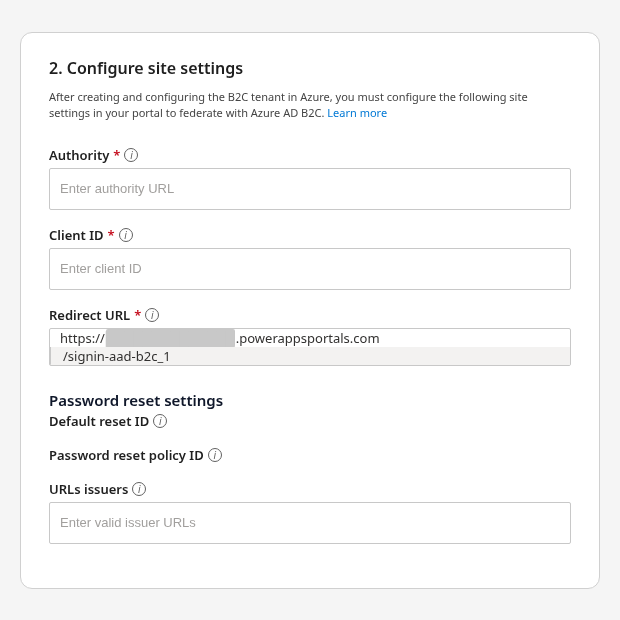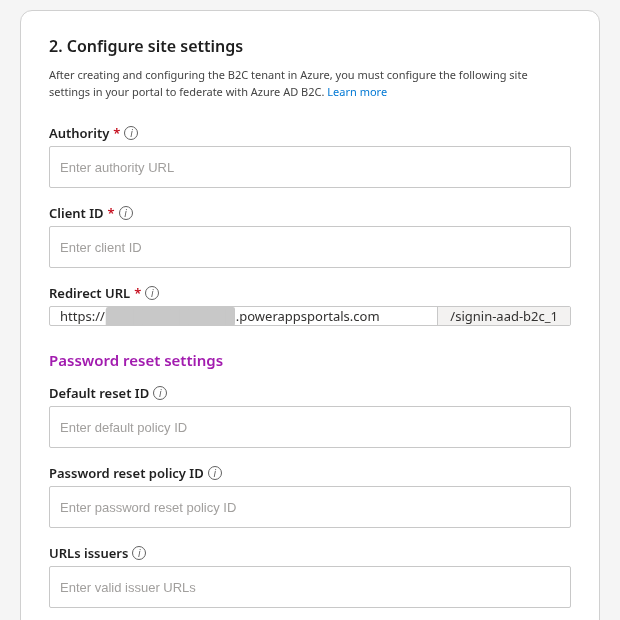--- a/index.html
+++ b/index.html
@@ -82,38 +82,39 @@
     }
     .field-input::placeholder {
       color: #a19f9d;
     }
     .redirect-url-wrapper {
       display: flex;
       border: 1px solid #c8c8c8;
       border-radius: 2px;
       overflow: hidden;
       background: #fff;
+      flex-direction: column;
     }
     .redirect-url-suffix {
       display: flex;
       align-items: center;
       padding: 0 12px;
       background: #f3f2f1;
       border-left: 1px solid #c8c8c8;
       font-size: 13px;
       color: #323130;
       white-space: nowrap;
       text-align: right;
     }
     .subsection-title {
       font-size: 15px;
       font-weight: 600;
-      color: #a21caf;
+      color: #0f172a;
       margin-top: 24px;
-      margin-bottom: 14px;
+      margin-bottom: 2px;
     }
   </style>
 </head>
 <body>
 
 <div class="card">
 
   <h2 class="section-title">2. Configure site settings</h2>
 
   <p class="description">
@@ -156,29 +157,27 @@
     </div>
   </div>
 
   <div class="subsection-title">Password reset settings</div>
 
   <div class="field-group">
     <div class="field-label">
       <span>Default reset ID</span>
       <span class="info-icon">i</span>
     </div>
-    <input type="text" class="field-input" placeholder="Enter default policy ID" style="">
   </div>
 
   <div class="field-group">
     <div class="field-label">
       <span>Password reset policy ID</span>
       <span class="info-icon">i</span>
     </div>
-    <input type="text" class="field-input" placeholder="Enter password reset policy ID" style="">
   </div>
 
   <div class="field-group">
     <div class="field-label">
       <span>URLs issuers</span>
       <span class="info-icon">i</span>
     </div>
     <input type="text" class="field-input" placeholder="Enter valid issuer URLs" style="">
   </div>
 

